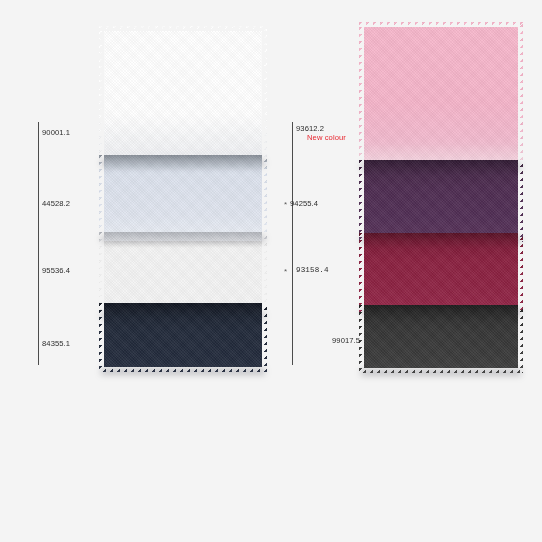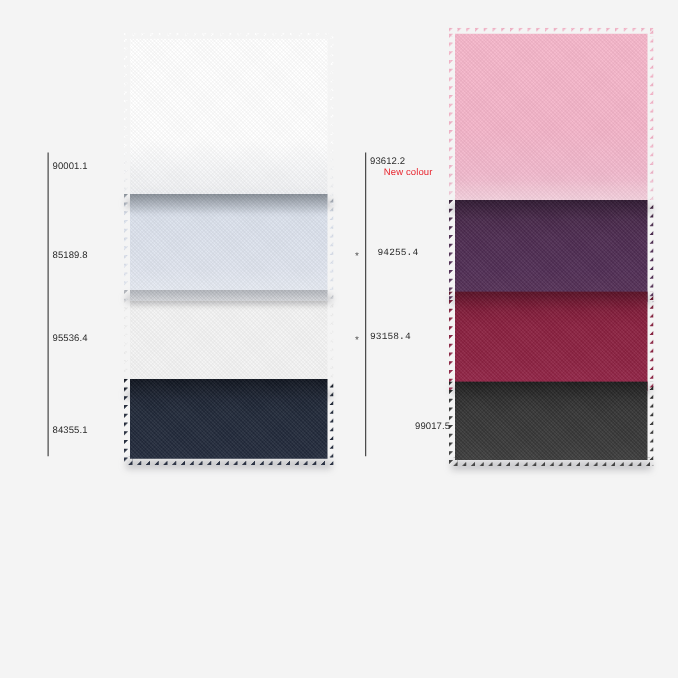--- a/index.html
+++ b/index.html
@@ -191,21 +191,21 @@
         <div class="shade-top"></div>
       </div>
     </div>
 
     <div class="rail" style="left:38px; top:122px; height:243px;"></div>
 
     <div class="label" style="left:42px; top:128px;">
       <span class="code">90001.1</span>
     </div>
     <div class="label" style="left:42px; top:199px;">
-      <span class="code">85189.8</span>
+      <span class="code">44528.2</span>
     </div>
     <div class="label" style="left:42px; top:266px;">
       <span class="code">95536.4</span>
     </div>
     <div class="label" style="left:42px; top:339px;">
       <span class="code">84355.1</span>
     </div>
   </div>
 
   <div class="column col-right">
@@ -238,21 +238,21 @@
     </div>
 
     <div class="rail" style="left:10px; top:122px; height:243px;"></div>
 
     <div class="label" style="left:14px; top:124px;">
       <span class="code">93612.2</span>
       <span class="new">New colour</span>
     </div>
 
     <div class="bullet" style="left:2px; top:201px;">*</div>
-    <div class="label" style="left:20px; top:199px;font-family:Liberation Mono, monospace;">
+    <div class="label" style="left:8px; top:199px;">
       <span class="code">94255.4</span>
     </div>
 
     <div class="bullet" style="left:2px; top:268px;">*</div>
     <div class="label" style="left:14px; top:266px;font-family:Liberation Mono, monospace;">
       <span class="code">93158.4</span>
     </div>
 
     <div class="label" style="left:14px; top:336px;margin-left:36px;">
       <span class="code">99017.5</span>

